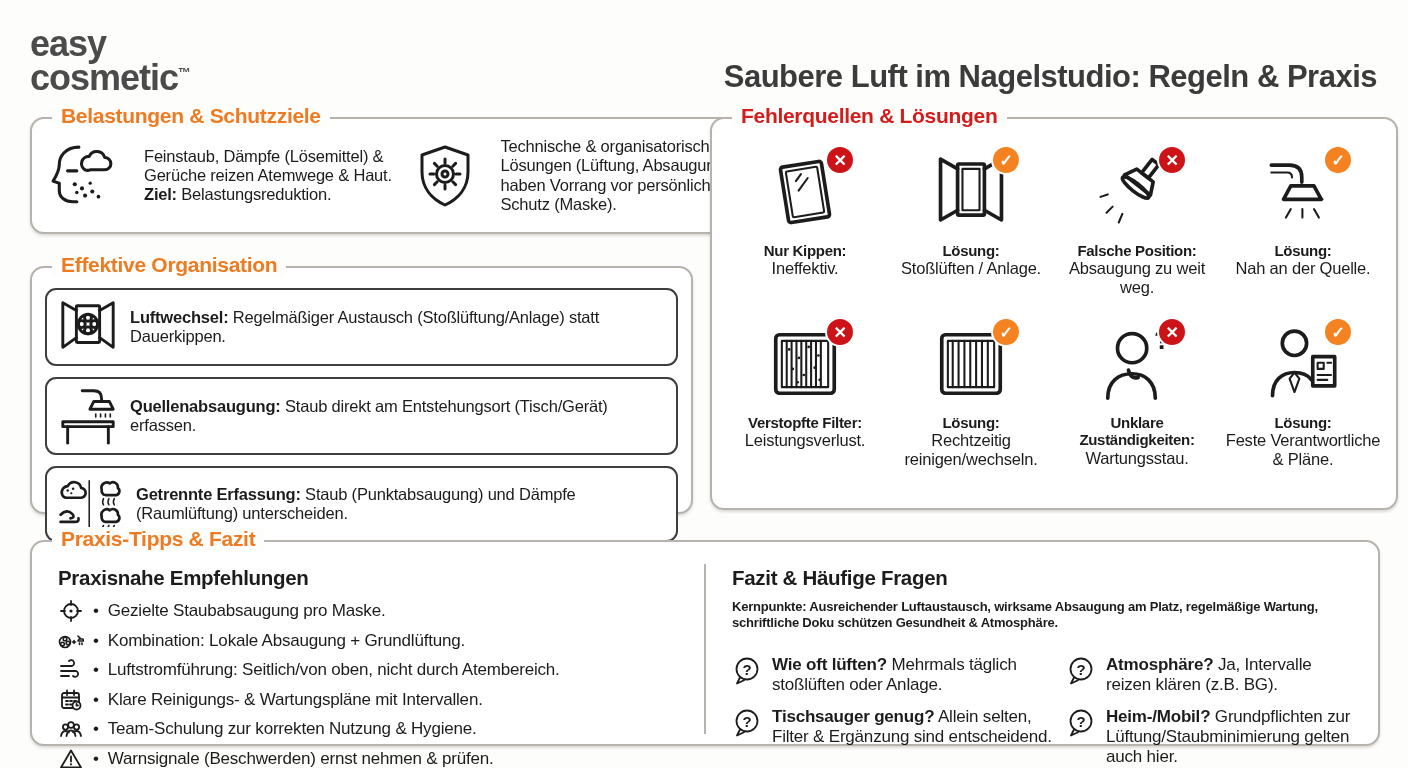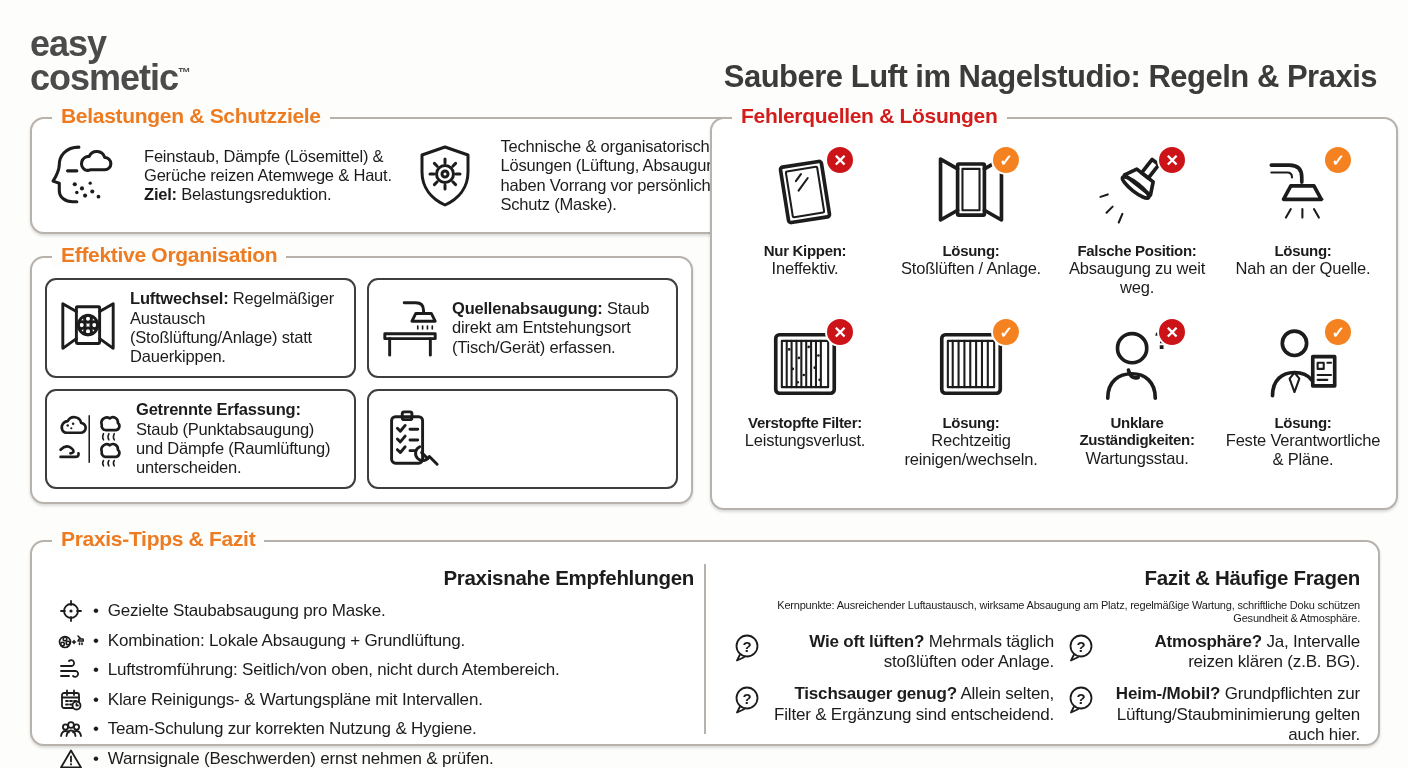--- a/index.html
+++ b/index.html
@@ -21,48 +21,48 @@
   .legend{position:absolute;top:-15px;left:20px;background:#fdfdfb;padding:0 9px;
           font-size:21px;font-weight:bold;letter-spacing:-0.3px;white-space:nowrap;}
   .legend.orange{color:#ED7B22;}
   .legend.red{color:#D31C1C;}
   
   #panel-protection{left:30px;top:117px;width:751px;height:117px;}
   .prot-flex{display:flex;height:100%;align-items:center;padding:4px 14px;box-sizing:border-box;gap:14px;}
   .prot-item{display:flex;align-items:center;gap:24px;flex:1;}
   .prot-text{font-size:16.5px;line-height:1.17;}
   
-  #panel-organisation{left:30px;top:256px;width:663px;height:248px;}
-  .org-grid{display:grid;grid-template-columns:1fr 1fr;gap:11px;height:100%;
+  #panel-organisation{left:30px;top:266px;width:663px;height:248px;}
+  .org-grid{display:grid;grid-template-columns:1fr;gap:11px;height:100%;
             padding:20px 13px 13px;box-sizing:border-box;}
   .org-card{border:2px solid #3e3e3e;border-radius:11px;background:#fff;
             display:flex;align-items:center;gap:11px;padding:6px 10px;box-sizing:border-box;}
   .org-text{font-size:16.5px;line-height:1.17;}
   
   #panel-faults{left:710px;top:117px;width:688px;height:393px;}
   .faults-grid{display:grid;grid-template-columns:repeat(4,1fr);row-gap:26px;
                padding:32px 10px 8px;box-sizing:border-box;}
   .fault{display:flex;flex-direction:column;align-items:center;text-align:center;}
   .fault-icon{position:relative;width:92px;height:82px;display:flex;align-items:center;justify-content:center;}
   .badge{position:absolute;top:-6px;right:-4px;width:30px;height:30px;border-radius:50%;
          display:flex;align-items:center;justify-content:center;color:#fff;
          font-size:16px;font-weight:bold;border:2px solid #fff;box-sizing:border-box;}
   .badge.bad{background:#CC1418;}
   .badge.good{background:#F58220;}
   .fault-label{font-size:16.5px;line-height:1.15;margin-top:9px;max-width:158px;}
   .fault-label b{display:block;font-size:15px;letter-spacing:-0.3px;}
   
-  #panel-tips{left:30px;top:540px;width:1350px;height:206px;text-align:right;}
+  #panel-tips{left:30px;top:540px;width:1350px;height:206px;}
   .tips-flex{display:flex;height:100%;box-sizing:border-box;padding:22px 0 10px;}
   .tips-left{width:672px;box-sizing:border-box;padding:2px 10px 0 26px;}
   .tips-right{flex:1;border-left:2px solid #b7b2ac;box-sizing:border-box;padding:2px 18px 0 26px;}
   .sub-heading{font-size:20.5px;font-weight:bold;letter-spacing:-0.3px;margin:0 0 9px;}
   .tip-row{display:flex;align-items:center;gap:9px;margin-bottom:5.5px;font-size:17px;}
   .tip-icon{width:26px;display:flex;justify-content:center;flex:none;}
-  .fazit-intro{font-size:11px;line-height:1.2;margin:0 0 7px;max-width:650px;}
+  .fazit-intro{font-size:13px;line-height:1.2;margin:0 0 25px;max-width:650px;font-weight:bold;}
   .faq-grid{display:grid;grid-template-columns:322px 1fr;column-gap:12px;row-gap:12px;}
   .faq{display:flex;gap:10px;font-size:17px;line-height:1.18;align-items:flex-start;}
   .faq-icon{flex:none;margin-top:1px;}
   
   svg.ic{stroke:#1c1c1c;fill:none;stroke-width:3;stroke-linecap:round;stroke-linejoin:round;display:block;}
   svg.ic .fill{fill:#1c1c1c;stroke:none;}
   svg.ic .thin{stroke-width:1.7;}
   svg.ic text{fill:#1c1c1c;stroke:none;font-family:"Liberation Sans",sans-serif;font-weight:bold;}
 </style>
 </head>

